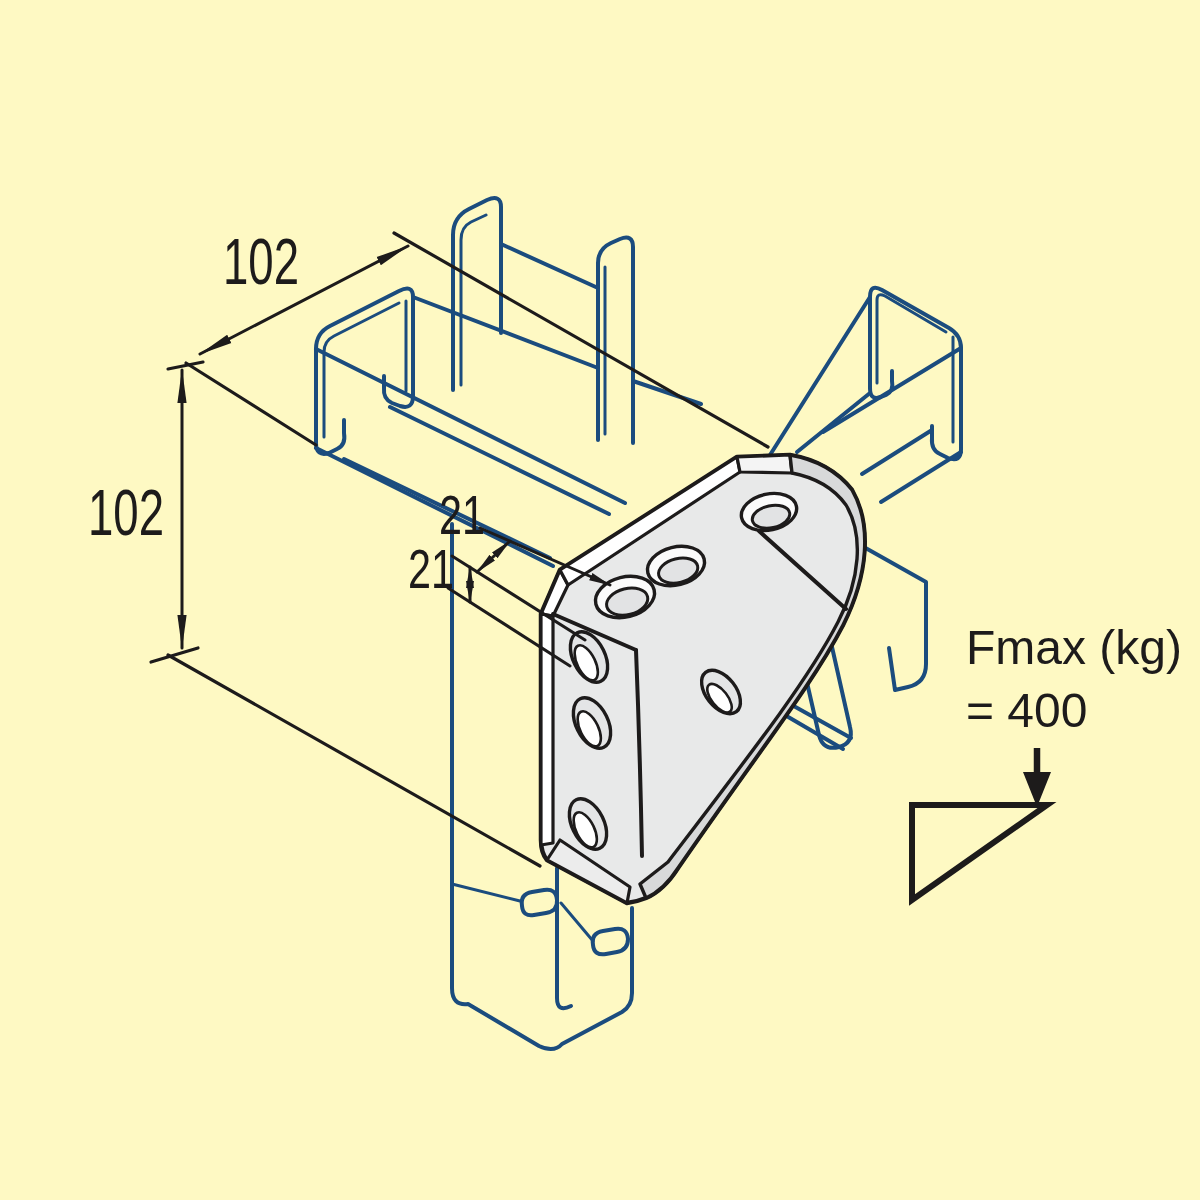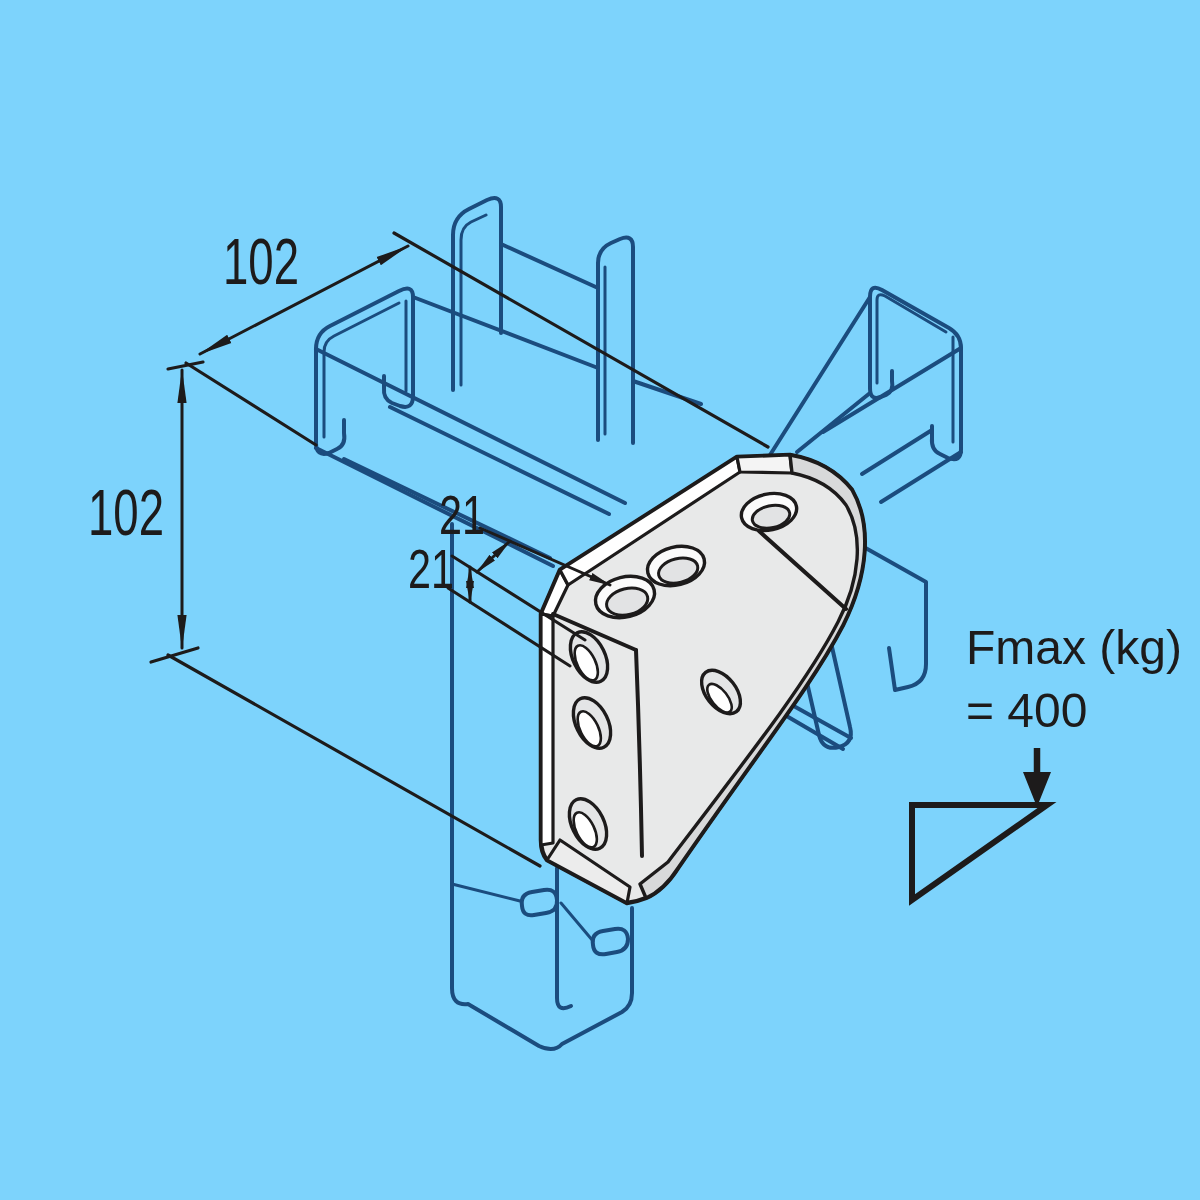--- a/index.html
+++ b/index.html
@@ -1,16 +1,16 @@
 <!DOCTYPE html>
 <html><head>
 <meta charset="utf-8">
 <style>
   html,body{margin:0;padding:0;background:#ffffff;}
-  .stage{position:relative;width:1200px;height:1200px;background:#7dd3fc;overflow:hidden;
+  .stage{position:relative;width:1200px;height:1200px;background:#fef9c3;overflow:hidden;
          font-family:"Liberation Sans", sans-serif;}
   svg{position:absolute;left:0;top:0;}
   .bluework path{fill:none;stroke-linecap:round;stroke-linejoin:round;}
   .blackline{fill:none;stroke-linecap:round;stroke-linejoin:round;}
   .dimtext{font-family:"Liberation Sans", sans-serif;font-weight:400;}
   .whiteface{fill:#ffffff;}
   .chamface{fill:#f4f4f4;}
   .tipface{fill:#ececec;}
   .hole-outer{fill:#fbfbfb;}
   .hole-inner{fill:#e2e3e4;}

